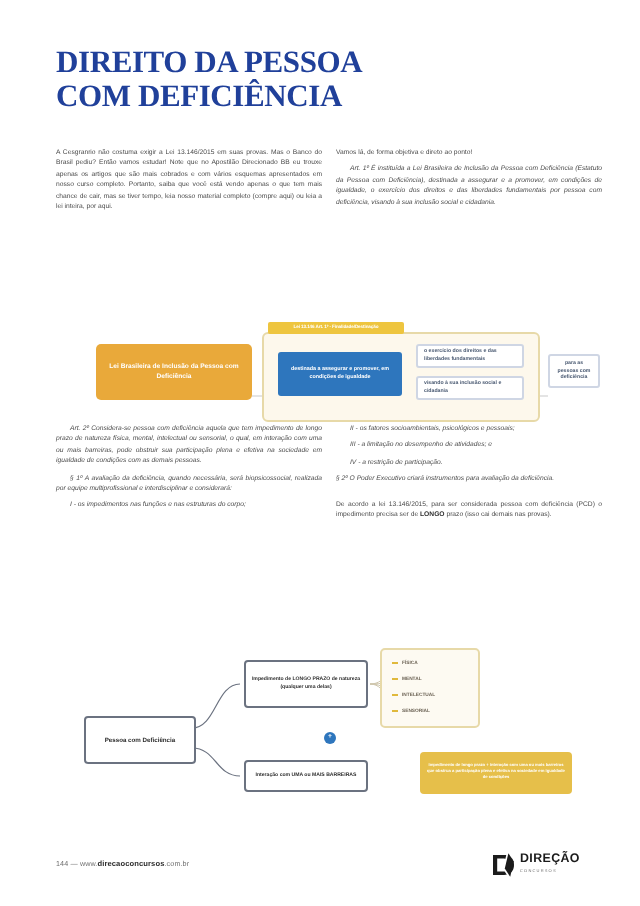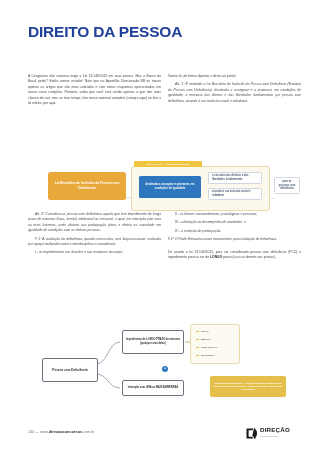--- a/index.html
+++ b/index.html
@@ -13,20 +13,21 @@
   }
   .page{position:absolute;inset:0;}
 
   
   .title{
     position:absolute;left:28px;top:24px;width:270px;
     font-size:15.5px;line-height:1.08;
     font-weight:bold;letter-spacing:-0.2px;
     color:#20409a;
     text-transform:uppercase;
+    font-family:Liberation Serif, serif;
   }
   .title .l2{display:block;}
 
   
   .col{position:absolute;width:133px;font-size:3.35px;line-height:1.62;text-align:justify;color:#4a4a4a;}
   .col.left{left:28px;top:74px;}
   .col.right{left:168px;top:74px;}
   .col p{margin:0 0 3px 0;}
   .col p.ind{text-indent:7px;}
   .col em{font-style:italic;}
@@ -131,20 +132,21 @@
   .logo-txt .t1{font-size:6.2px;font-weight:bold;color:#1b1b1b;letter-spacing:0.2px;}
   .logo-txt .t2{font-size:2px;color:#6f6f6f;letter-spacing:0.6px;margin-top:1px;}
 </style>
 </head>
 <body>
 
 <div class="page">
 
   <div class="title">
     <span>DIREITO DA PESSOA</span>
+    <span class="l2">COM DEFICIÊNCIA</span>
   </div>
 
   <div class="col left">
     <p>A Cesgranrio não costuma exigir a Lei 13.146/2015 em suas provas. Mas o Banco do Brasil pediu? Então vamos estudar! Note que no Apostilão Direcionado BB eu trouxe apenas os artigos que são mais cobrados e com vários esquemas apresentados em nosso curso completo. Portanto, saiba que você está vendo apenas o que tem mais chance de cair, mas se tiver tempo, leia nosso material completo (compre aqui) ou leia a lei inteira, por aqui.</p>
   </div>
 
   <div class="col right">
     <p>Vamos lá, de forma objetiva e direto ao ponto!</p>
     <p class="ind"><em>Art. 1º É instituída a Lei Brasileira de Inclusão da Pessoa com Deficiência (Estatuto da Pessoa com Deficiência), destinada a assegurar e a promover, em condições de igualdade, o exercício dos direitos e das liberdades fundamentais por pessoa com deficiência, visando à sua inclusão social e cidadania.</em></p>
   </div>

